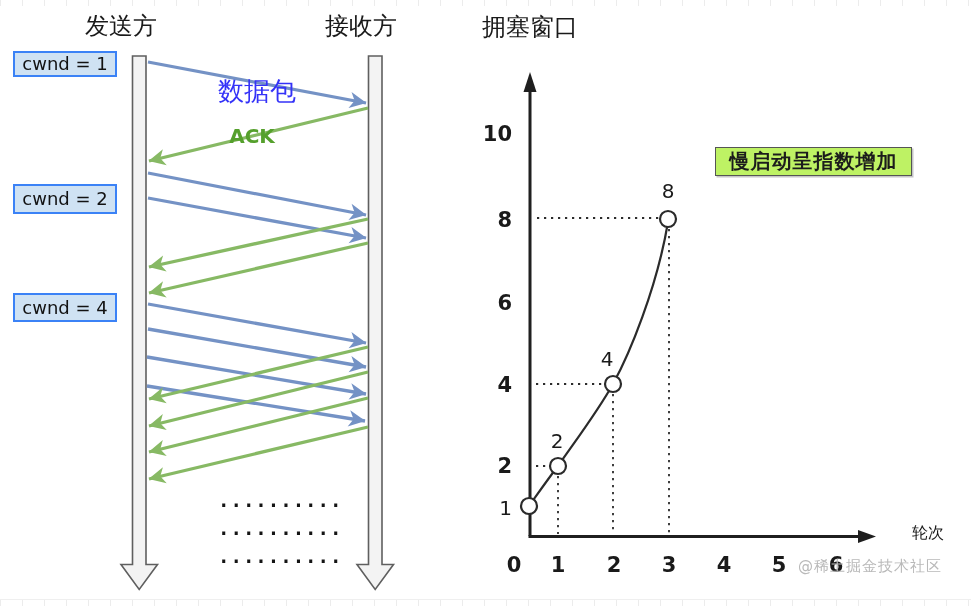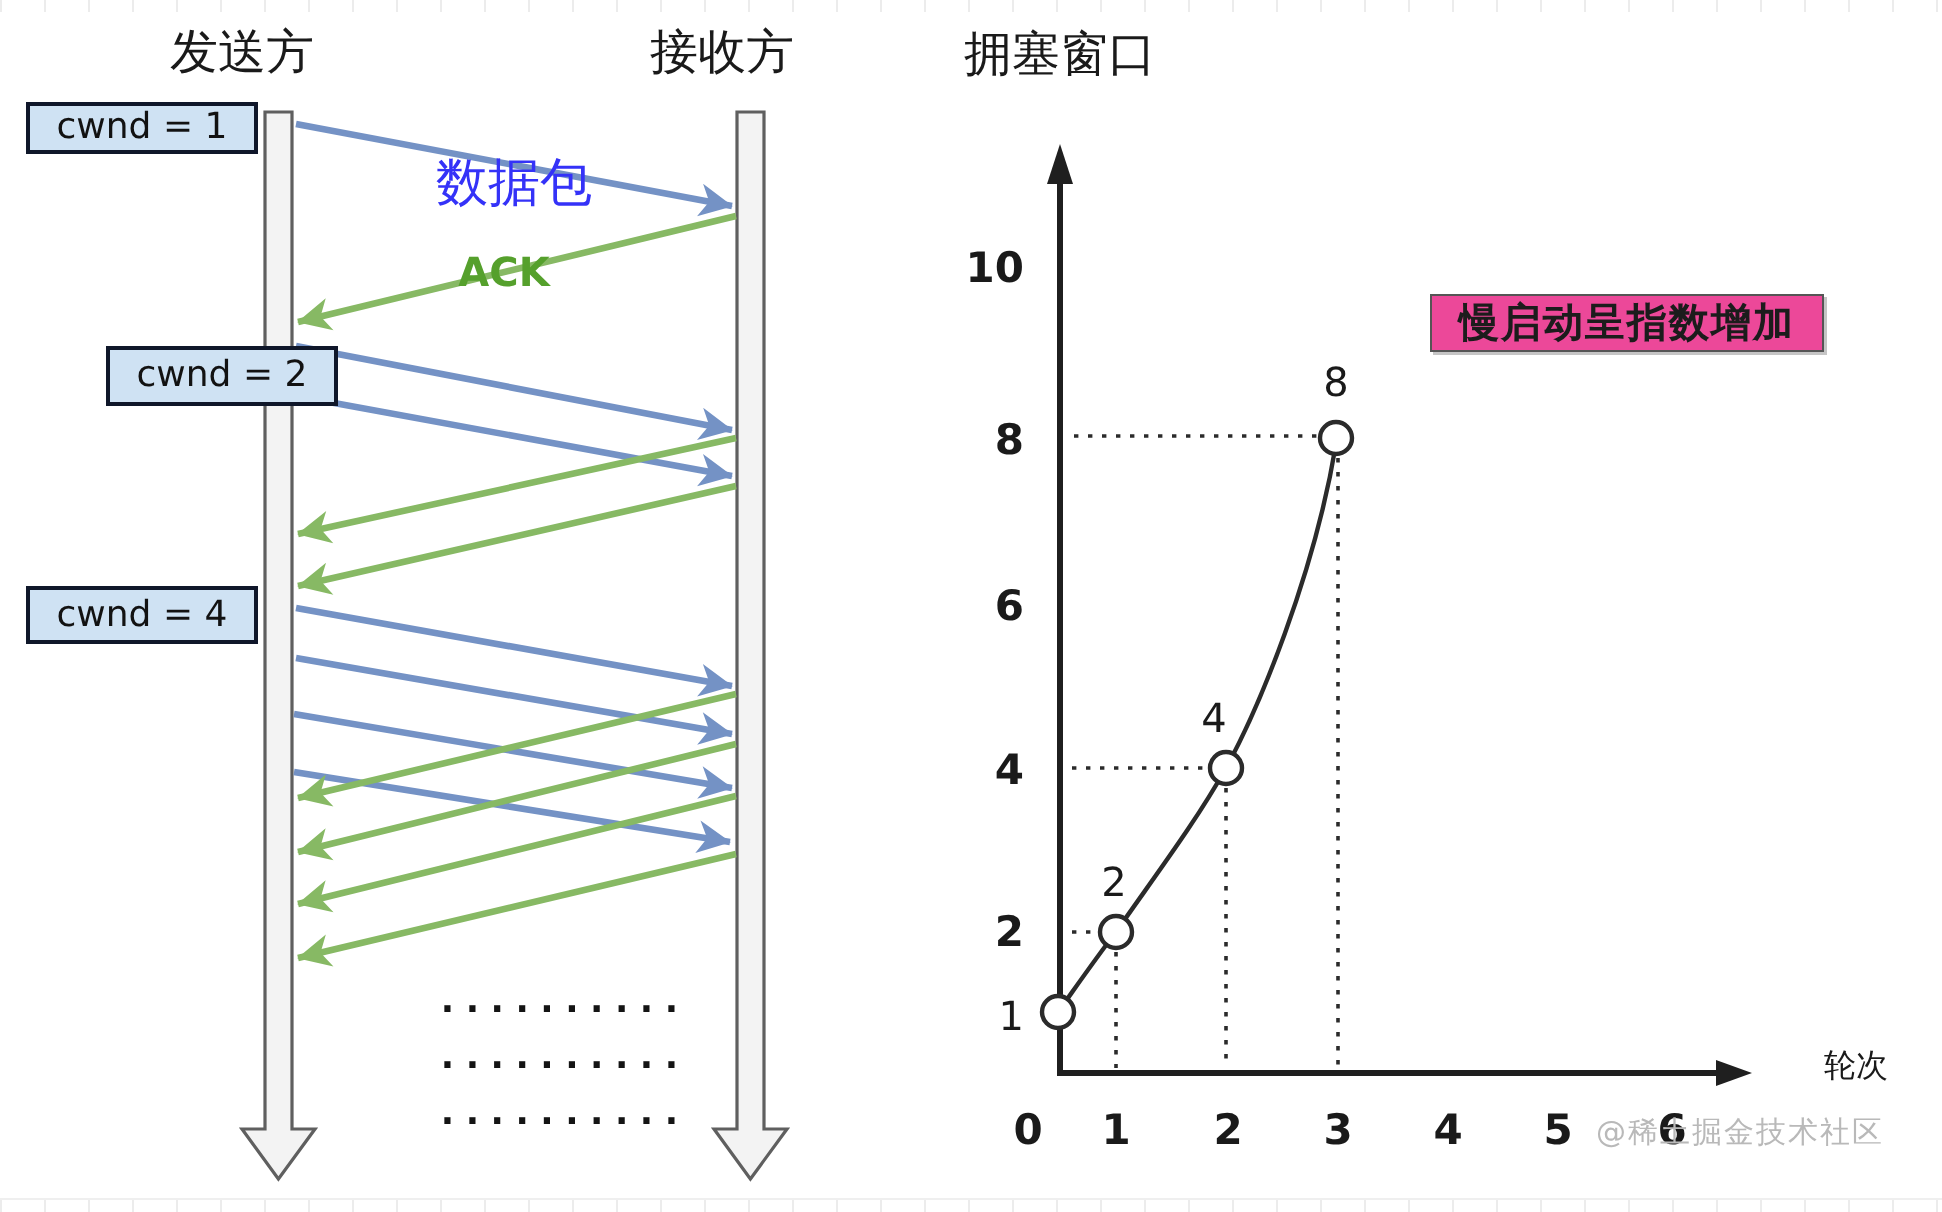--- a/index.html
+++ b/index.html
@@ -7,35 +7,35 @@
     position:relative;width:971px;height:606px;background:#ffffff;overflow:hidden;
     font-family:"DejaVu Sans","Liberation Sans",sans-serif;color:#1a1a1a;
   }
   .abs{position:absolute;}
   svg.layer{position:absolute;left:0;top:0;}
   .grid-strip{position:absolute;left:0;right:0;background:repeating-linear-gradient(90deg,#ececec 0 1px,transparent 1px 22px);}
   .grid-top{top:0;height:6px;}
   .grid-bottom{top:599px;height:7px;border-top:1px solid #efefef;}
   .hdr{font-size:24px;text-align:left;width:110px;}
   .cwnd{
-    left:13px;width:116px;background:#cfe2f3;border:2px solid #0f172a;box-sizing:border-box;
+    left:13px;width:104px;background:#cfe2f3;border:2px solid #3b82f6;box-sizing:border-box;
     text-align:center;font-size:18px;color:#121212;
   }
   .pktlab{font-size:26px;color:#3432f8;width:80px;text-align:left;}
   .acklab{font-size:20px;font-weight:600;color:#55a02c;width:60px;text-align:center;}
   .dots{font:bold 19px/12px "DejaVu Sans Mono","Liberation Mono",monospace;letter-spacing:1px;color:#141414;}
   .ctitle{width:110px;text-align:center;font-size:24px;}
   .ylab{width:42px;text-align:right;font-weight:bold;font-size:21px;line-height:26px;}
   .ylab.thin{font-weight:normal;font-size:20px;}
   .xlab{width:32px;text-align:center;font-weight:bold;font-size:21px;line-height:26px;top:552px;}
   .plab{width:26px;text-align:center;font-size:20px;line-height:24px;}
   .xaxlab{font-size:16px;}
   .note{
     left:715px;top:147px;width:197px;height:29px;box-sizing:border-box;
-    background:#ec4899;border:1.5px solid #555;box-shadow:1.5px 1.5px 0 rgba(90,90,90,.35);
+    background:#bef264;border:1.5px solid #555;box-shadow:1.5px 1.5px 0 rgba(90,90,90,.35);
     text-align:center;font-size:20px;font-weight:600;line-height:26px;color:#1c1c1c;letter-spacing:1px;
   }
   .wm{font-size:15px;color:#b9b9b9;letter-spacing:1px;white-space:nowrap;}
 </style>
 </head>
 <body>
 
 <div class="stage">
 
   <div class="grid-strip grid-top"></div>
@@ -97,21 +97,21 @@
       <circle cx="558" cy="466" r="8"></circle>
       <circle cx="613" cy="384" r="8"></circle>
       <circle cx="668" cy="219" r="8"></circle>
     </g>
   </svg>
 
   <div class="abs hdr" style="left:85px;top:10px;">发送方</div>
   <div class="abs hdr" style="left:325px;top:10px;">接收方</div>
 
   <div class="abs cwnd" style="top:51px;height:26px;line-height:22px;">cwnd = 1</div>
-  <div class="abs cwnd" style="top:173px;height:30px;line-height:26px;margin-left:40px;">cwnd = 2</div>
+  <div class="abs cwnd" style="top:184px;height:30px;line-height:26px;">cwnd = 2</div>
   <div class="abs cwnd" style="top:293px;height:29px;line-height:25px;">cwnd = 4</div>
 
   <div class="abs pktlab" style="left:218px;top:74px;">数据包</div>
   <div class="abs acklab" style="left:222px;top:124px;">ACK</div>
 
   <div class="abs dots" style="left:218px;top:494px;">..........</div>
   <div class="abs dots" style="left:218px;top:522px;">..........</div>
   <div class="abs dots" style="left:218px;top:550px;">..........</div>
 
   <div class="abs ctitle" style="left:475px;top:11px;">拥塞窗口</div>

